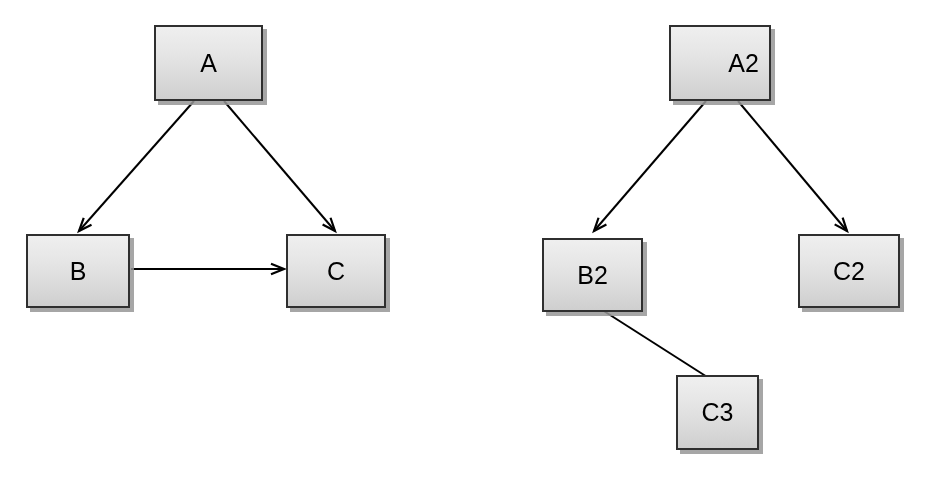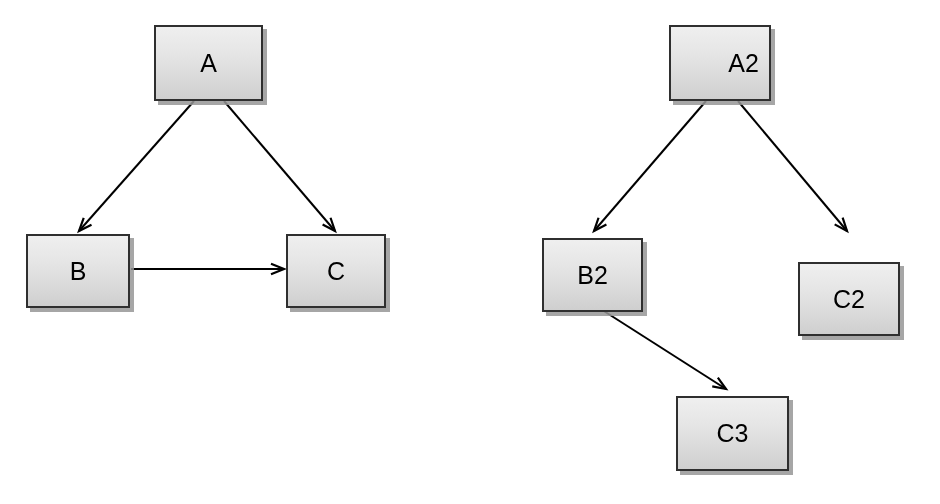--- a/index.html
+++ b/index.html
@@ -85,20 +85,20 @@
       </div>
       <div class="node" style="left: 286px; top: 234px; width: 100px; height: 74px;">
         <span class="node-label">C</span>
       </div>
       <div class="node" style="left: 669px; top: 25px; width: 102px; height: 76px; padding-left: 47px;">
         <span class="node-label">A2</span>
       </div>
       <div class="node" style="left: 542px; top: 238px; width: 101px; height: 74px;">
         <span class="node-label">B2</span>
       </div>
-      <div class="node" style="left: 798px; top: 234px; width: 102px; height: 74px; margin-top: 28px;">
+      <div class="node" style="left: 798px; top: 234px; width: 102px; height: 74px;">
         <span class="node-label">C2</span>
       </div>
-      <div class="node" style="left: 676px; top: 396px; width: 113px; height: 75px;">
+      <div class="node" style="left: 676px; top: 375px; width: 83px; height: 75px;">
         <span class="node-label">C3</span>
       </div>
     </div>
 </div>
 
 </body></html>

